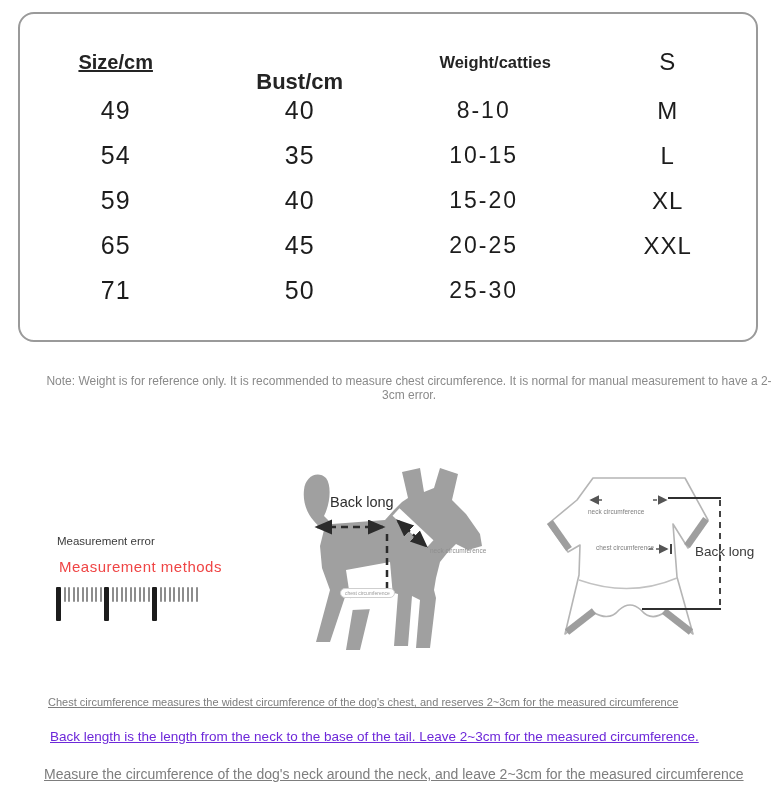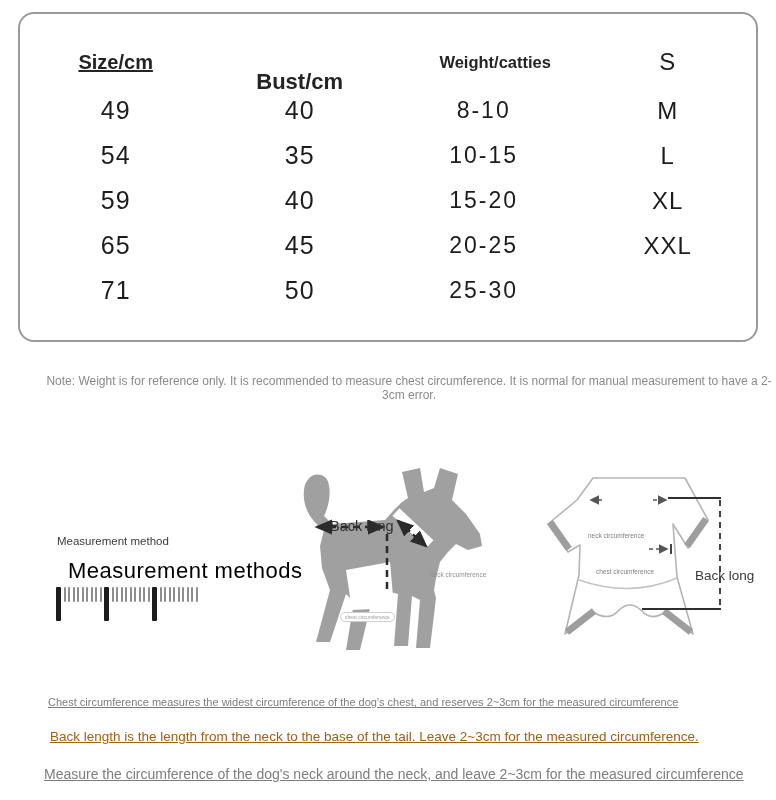--- a/index.html
+++ b/index.html
@@ -12,39 +12,39 @@
              grid-template-rows:52px 45px 45px 45px 45px 45px;
              padding-top:22px;align-items:center;justify-items:center;}
   .th{font-weight:700;color:#242424;}
   .th.c1{font-size:20px;text-decoration:underline;} .th.c2{font-size:22px;margin-top:40px;} .th.c3{font-size:17px;} .th.c4{font-size:16.5px;margin-left:23px;}
   .td{font-size:25px;letter-spacing:1px;color:#1c1c1c;}
   .td.size{font-size:24px;} .td.weight{font-size:23px;letter-spacing:2px;}
   
   .note{position:absolute;left:39px;top:374px;width:740px;font-size:12px;color:#8a8a8a;text-align:center;}
   
   .mm-small{position:absolute;left:57px;top:535px;font-size:11.5px;color:#3b3b3b;}
-  .mm-large{position:absolute;left:68px;top:558px;font-size:22px;letter-spacing:.5px;color:#000000;}
+  .mm-large{position:absolute;left:59px;top:558px;font-size:15px;letter-spacing:.5px;color:#ef4444;}
   .ruler{position:absolute;left:56px;top:587px;display:flex;align-items:flex-start;gap:2.5px;}
   .tick{display:block;border-radius:1px;}
   .tick.major{width:5px;height:34px;background:#1c1c1c;}
   .tick.minor{width:2px;height:15px;background:#8d8d8d;}
   .dog-svg{position:absolute;left:290px;top:458px;}
   .garment-svg{position:absolute;left:545px;top:462px;}
-  .lbl{position:absolute;white-space:nowrap;margin-top:24px;}
+  .lbl{position:absolute;white-space:nowrap;}
   .lbl-dog-back{left:330px;top:494px;font-size:14.5px;color:#2e2e2e;}
   .lbl-dog-neck{left:430px;top:547px;font-size:6.5px;color:#8f8f8f;}
   .pill-chest{left:340px;top:588px;font-size:5px;color:#9a9a9a;background:#fff;
               border:1px solid #cfcfcf;border-radius:5px;padding:1px 4px;}
   .lbl-g-neck{left:588px;top:508px;font-size:6.5px;color:#7f7f7f;}
   .lbl-g-chest{left:596px;top:544px;font-size:6.5px;color:#7f7f7f;}
   .lbl-g-back{left:695px;top:544px;font-size:13.5px;color:#3a3a3a;}
   
   .instr{position:absolute;white-space:nowrap;color:#7d7d7d;text-decoration:underline;}
   .instr.l1{left:48px;top:696px;font-size:11px;}
-  .instr.l2{left:50px;top:729px;font-size:13.5px;color:#a16207;}
+  .instr.l2{left:50px;top:729px;font-size:13.5px;color:#6d28d9;}
   .instr.l3{left:44px;top:766px;font-size:14px;}
 </style>
 </head>
 <body>
 
 <div class="canvas">
 
   <div class="table-box">
     <span class="th c1">Size/cm</span>
     <span class="th c2">Bust/cm</span>
@@ -71,21 +71,21 @@
     <span class="td weight">20-25</span>
 
     <span class="td size">XXL</span>
     <span class="td">71</span>
     <span class="td">50</span>
     <span class="td weight">25-30</span>
   </div>
 
   <div class="note">Note: Weight is for reference only. It is recommended to measure chest circumference. It is normal for manual measurement to have a 2-3cm error.</div>
 
-  <div class="mm-small">Measurement method</div>
+  <div class="mm-small">Measurement error</div>
   <div class="mm-large">Measurement methods</div>
   <div class="ruler">
       <span class="tick major"></span>
       <span class="tick minor"></span>
       <span class="tick minor"></span>
       <span class="tick minor"></span>
       <span class="tick minor"></span>
       <span class="tick minor"></span>
       <span class="tick minor"></span>
       <span class="tick minor"></span>

